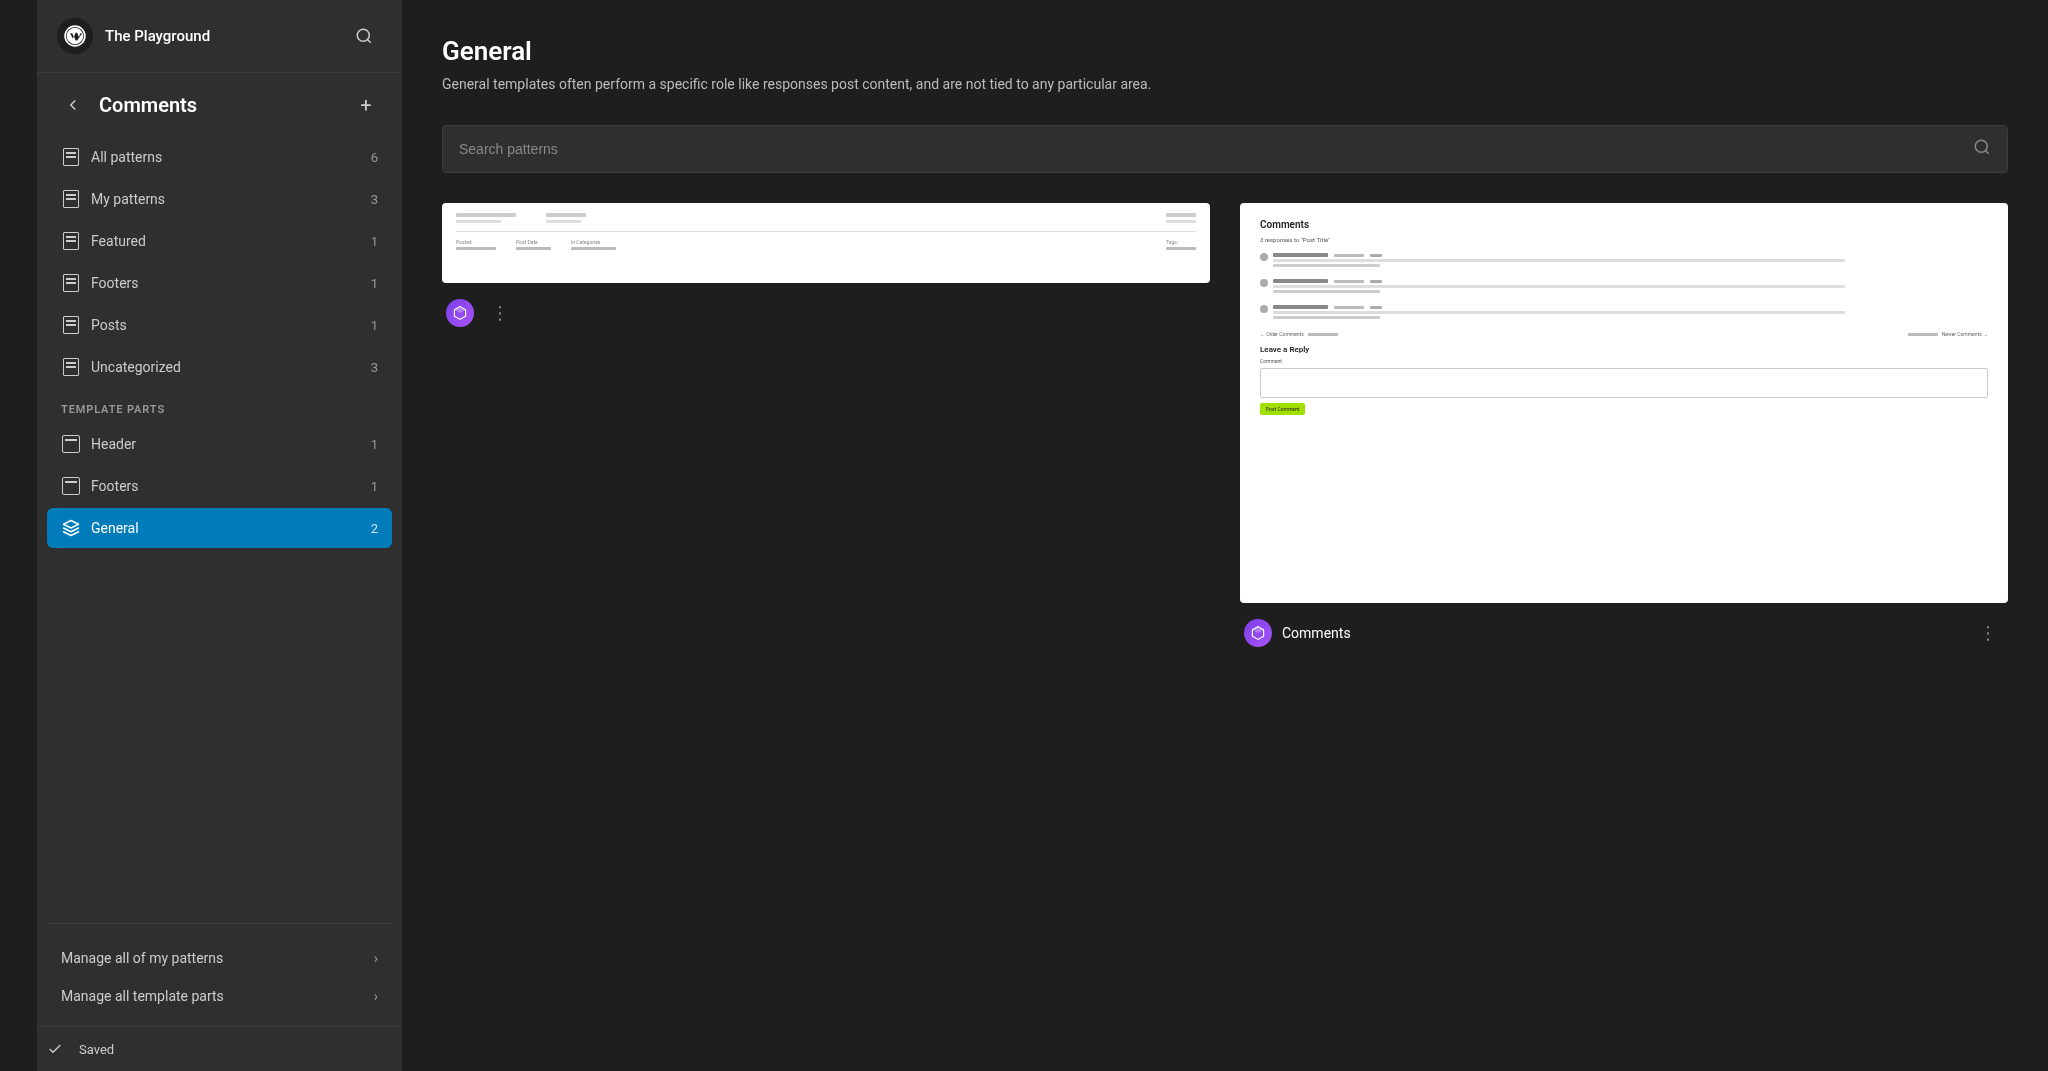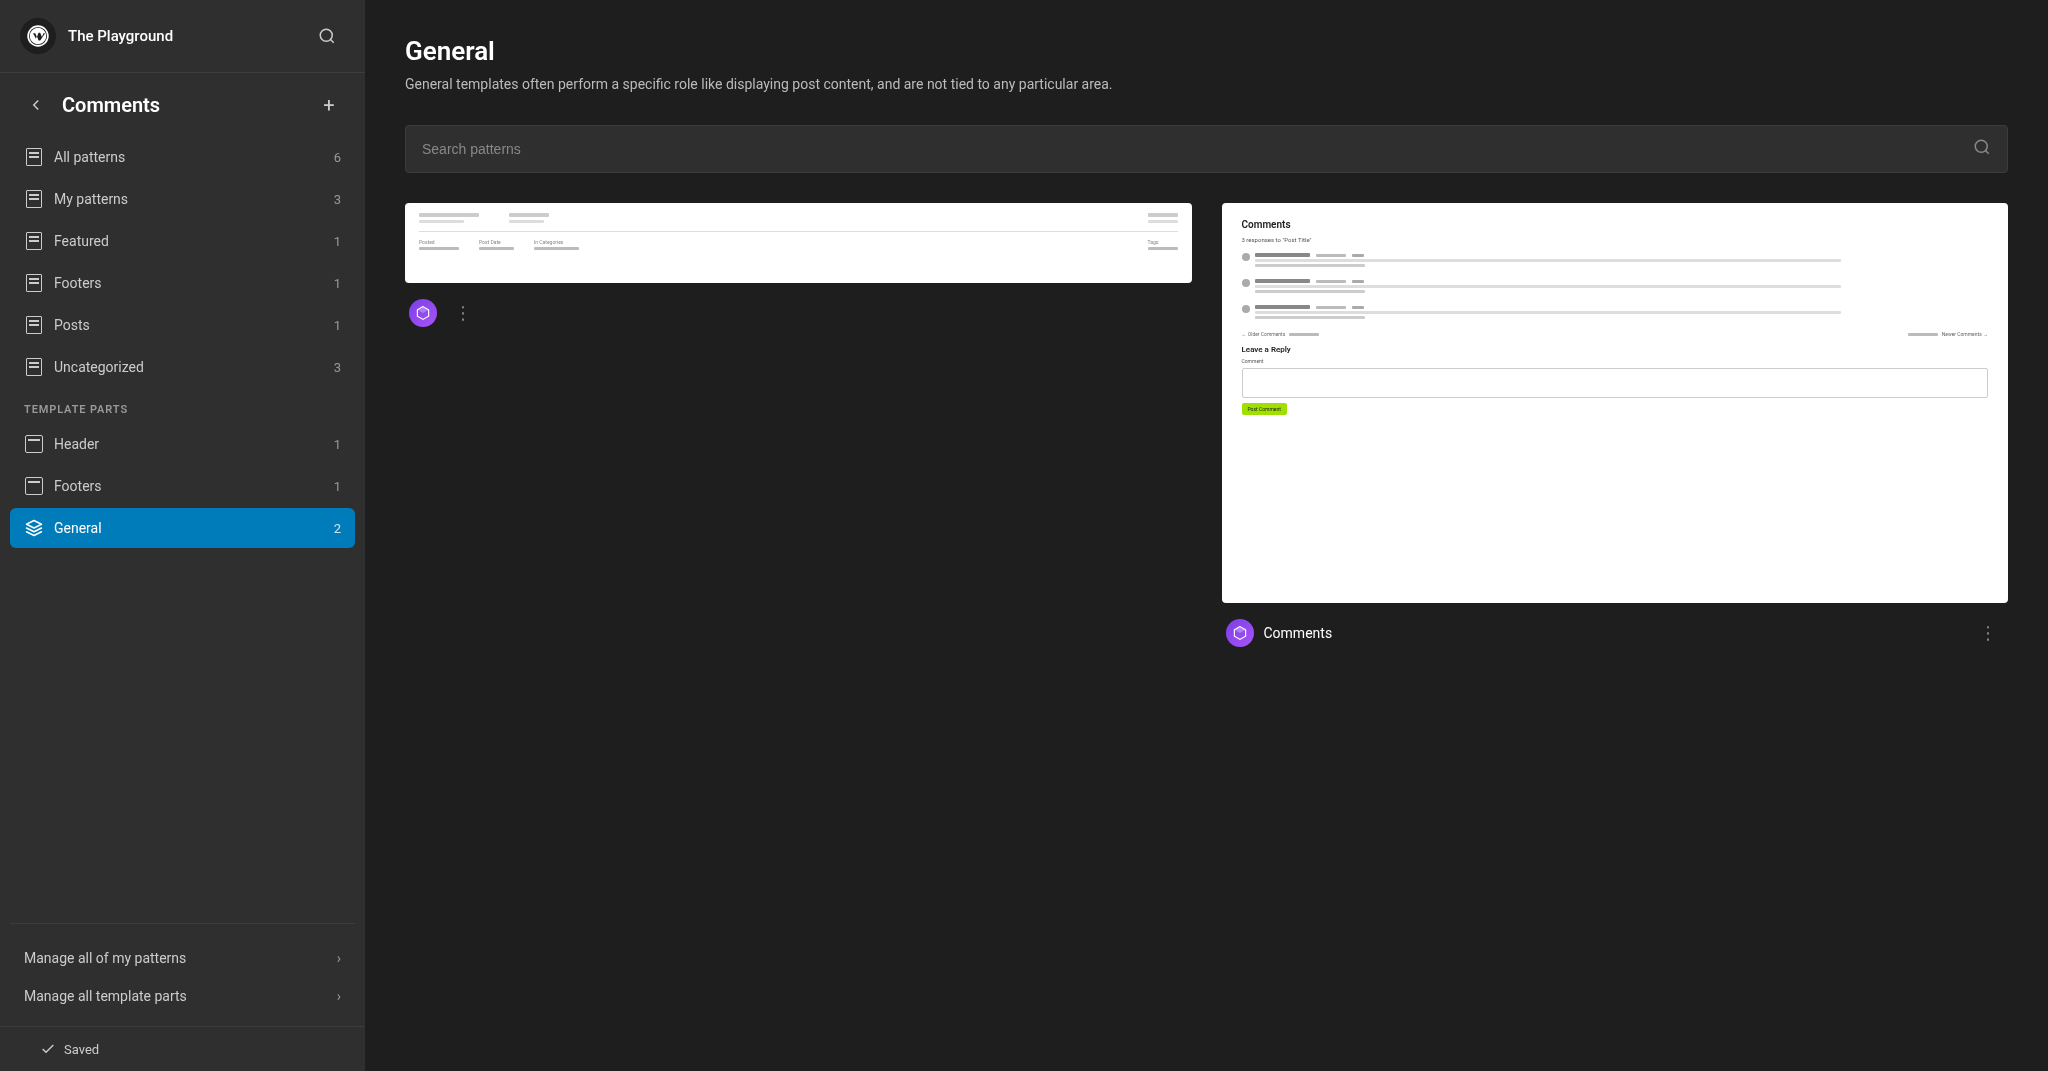--- a/index.html
+++ b/index.html
@@ -20,20 +20,21 @@
 
     
     .sidebar {
       width: 365px;
       min-width: 365px;
       background: #2f2f2f;
       display: flex;
       flex-direction: column;
       height: 100%;
       position: relative;
+      margin-left: 37px;
     }
 
     .sidebar-header {
       display: flex;
       align-items: center;
       padding: 18px 20px;
       border-bottom: 1px solid #3c3c3c;
     }
 
     .wp-logo {
@@ -206,24 +207,24 @@
       flex: 1;
     }
 
     .manage-link-arrow {
       font-size: 14px;
       color: #999;
     }
 
     
     .saved-status {
-      padding: 14px 40px;
-      display: flex;
-      align-items: center;
-      gap: 8px;
+      padding: 14px 10px;
+      display: flex;
+      align-items: center;
+      gap: 16px;
       color: #ccc;
       font-size: 13px;
       border-top: 1px solid #3c3c3c;
     }
 
     
     .sidebar-divider {
       height: 1px;
       background: #3c3c3c;
       margin: 6px 10px;
@@ -569,21 +570,21 @@
     <svg width="16" height="16" viewBox="0 0 24 24" fill="none" stroke="currentColor" stroke-width="2">
       <polyline points="20 6 9 17 4 12"></polyline>
     </svg>
     <span>Saved</span>
   </div>
 </div>
 
 <div class="main-content">
   <div class="main-header">
     <h1 class="main-title">General</h1>
-    <p class="main-description">General templates often perform a specific role like displaying post content, and are not tied to any particular area.</p>
+    <p class="main-description">General templates often perform a specific role like responses post content, and are not tied to any particular area.</p>
   </div>
 
   <div class="search-bar-container">
     <div class="search-bar">
       <input type="text" placeholder="Search patterns" style="">
       <span class="search-bar-icon">
         <svg width="18" height="18" viewBox="0 0 24 24" fill="none" stroke="currentColor" stroke-width="2">
           <circle cx="11" cy="11" r="8"></circle>
           <path d="m21 21-4.35-4.35"></path>
         </svg>

